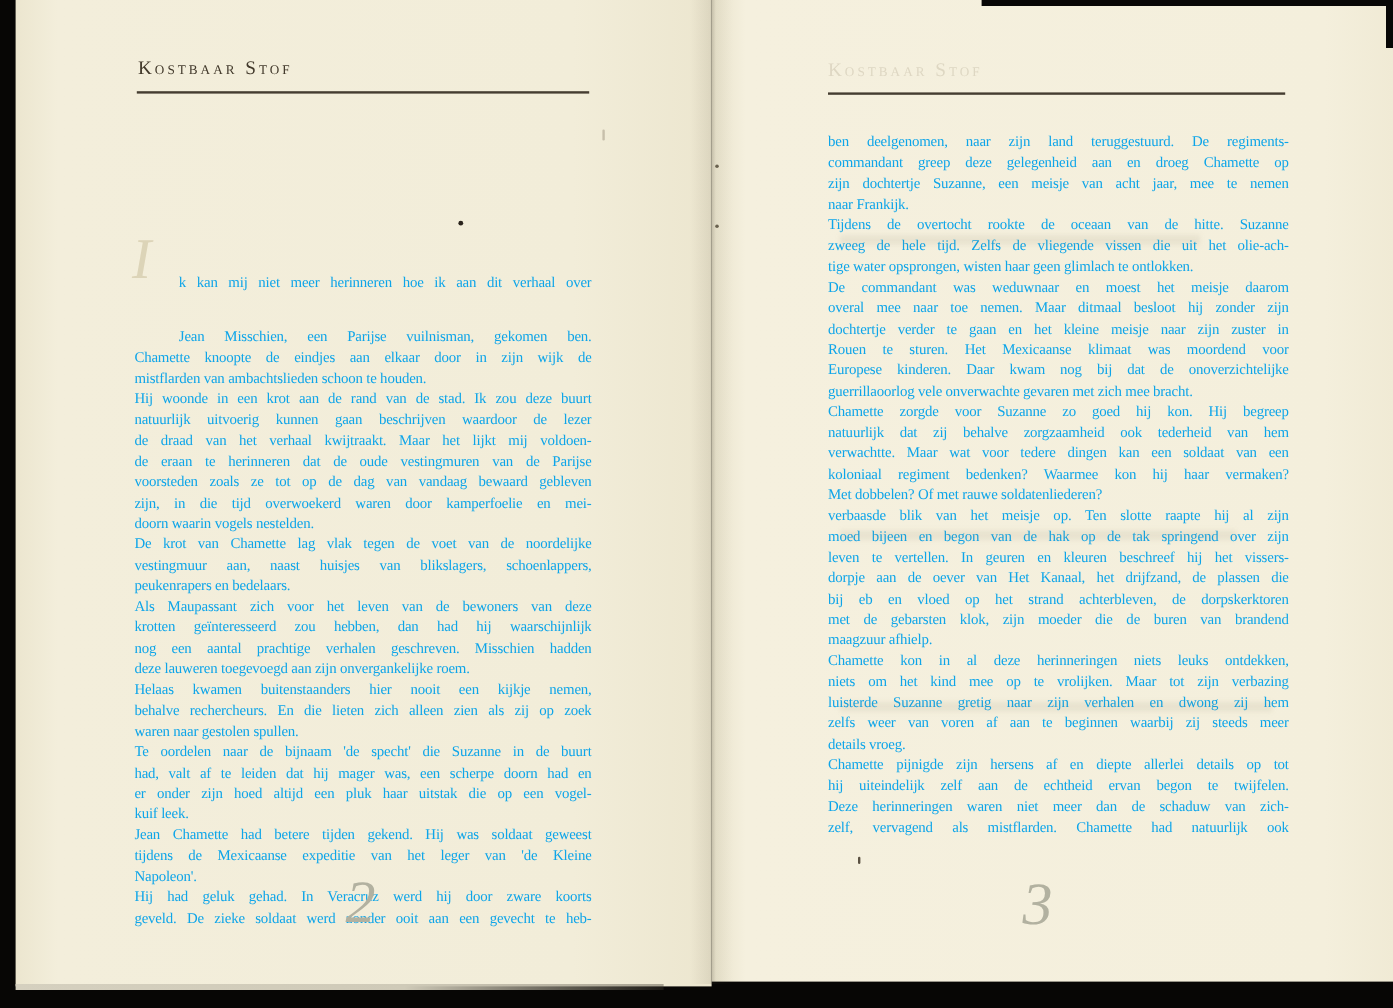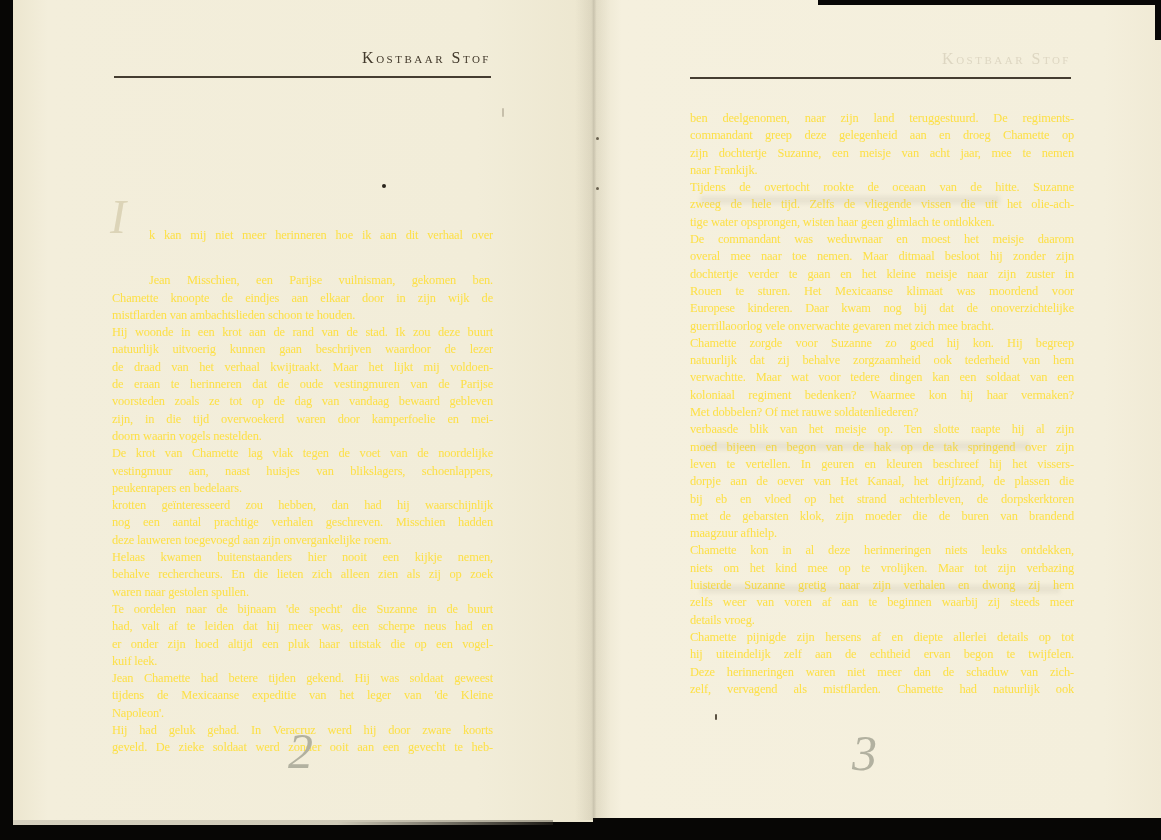--- a/index.html
+++ b/index.html
@@ -15,28 +15,28 @@
   #gutter{position:absolute;top:0;left:575px;width:36px;height:820px;
      background:linear-gradient(90deg,rgba(90,80,60,0) 0%,rgba(90,80,60,.10) 45%,rgba(60,52,38,.18) 52%,rgba(90,80,60,.06) 60%,rgba(90,80,60,0) 100%);}
   
   .edge{position:absolute;background:#080706;}
   #edge-topright{left:818px;top:0;width:343px;height:5px;}
   #edge-right{left:1155px;top:0;width:6px;height:40px;}
   #bottom-sliver{position:absolute;left:13px;top:820px;width:540px;height:5px;
      background:linear-gradient(90deg,#d5d0bf,#cfcab8 60%,rgba(60,55,45,.4));}
   
   .running-header{position:absolute;font-variant:small-caps;font-size:16px;
-     letter-spacing:2.5px;color:#42392b;text-align:right;}
+     letter-spacing:2.5px;color:#42392b;text-align:left;}
   #header-left{left:115px;top:49px;width:376px;}
   #header-ghost{left:690px;top:50px;width:381px;color:rgba(140,128,98,.22);filter:blur(.6px);}
   .header-rule{position:absolute;height:2px;background:#453d31;}
   #rule-left{left:114px;top:76px;width:377px;}
   #rule-right{left:690px;top:77px;width:381px;}
   
-  .text-block{position:absolute;color:#fde047;font-size:12.4px;letter-spacing:-0.15px;}
+  .text-block{position:absolute;color:#0ea5e9;font-size:12.4px;letter-spacing:-0.15px;}
   #text-left{left:112px;top:199px;width:381px;}
   #text-right{left:690px;top:110px;width:384px;}
   .para{margin:0;}
   .line{height:17.3px;line-height:17.3px;overflow:hidden;
         text-align:justify;text-align-last:justify;}
   .line-end{text-align-last:left;}
   .line-indent{margin-left:37px;margin-top:28px;}
   
   #drop-cap{position:absolute;left:110px;top:193px;font-size:48px;line-height:48px;
      font-style:italic;color:#d9d0b2;opacity:.85;}
@@ -93,32 +93,33 @@
         <div class="line">voorsteden zoals ze tot op de dag van vandaag bewaard gebleven</div>
         <div class="line">zijn, in die tijd overwoekerd waren door kamperfoelie en mei-</div>
         <div class="line line-end">doorn waarin vogels nestelden.</div>
       </div>
       <div class="para">
         <div class="line">De krot van Chamette lag vlak tegen de voet van de noordelijke</div>
         <div class="line">vestingmuur aan, naast huisjes van blikslagers, schoenlappers,</div>
         <div class="line line-end">peukenrapers en bedelaars.</div>
       </div>
       <div class="para">
+        <div class="line">Als Maupassant zich voor het leven van de bewoners van deze</div>
         <div class="line">krotten geïnteresseerd zou hebben, dan had hij waarschijnlijk</div>
         <div class="line">nog een aantal prachtige verhalen geschreven. Misschien hadden</div>
         <div class="line line-end">deze lauweren toegevoegd aan zijn onvergankelijke roem.</div>
       </div>
       <div class="para">
         <div class="line">Helaas kwamen buitenstaanders hier nooit een kijkje nemen,</div>
         <div class="line">behalve rechercheurs. En die lieten zich alleen zien als zij op zoek</div>
         <div class="line line-end">waren naar gestolen spullen.</div>
       </div>
       <div class="para">
         <div class="line">Te oordelen naar de bijnaam 'de specht' die Suzanne in de buurt</div>
-        <div class="line">had, valt af te leiden dat hij meer was, een scherpe neus had en</div>
+        <div class="line">had, valt af te leiden dat hij mager was, een scherpe doorn had en</div>
         <div class="line">er onder zijn hoed altijd een pluk haar uitstak die op een vogel-</div>
         <div class="line line-end">kuif leek.</div>
       </div>
       <div class="para">
         <div class="line">Jean Chamette had betere tijden gekend. Hij was soldaat geweest</div>
         <div class="line">tijdens de Mexicaanse expeditie van het leger van 'de Kleine</div>
         <div class="line line-end">Napoleon'.</div>
       </div>
       <div class="para">
         <div class="line">Hij had geluk gehad. In Veracruz werd hij door zware koorts</div>

